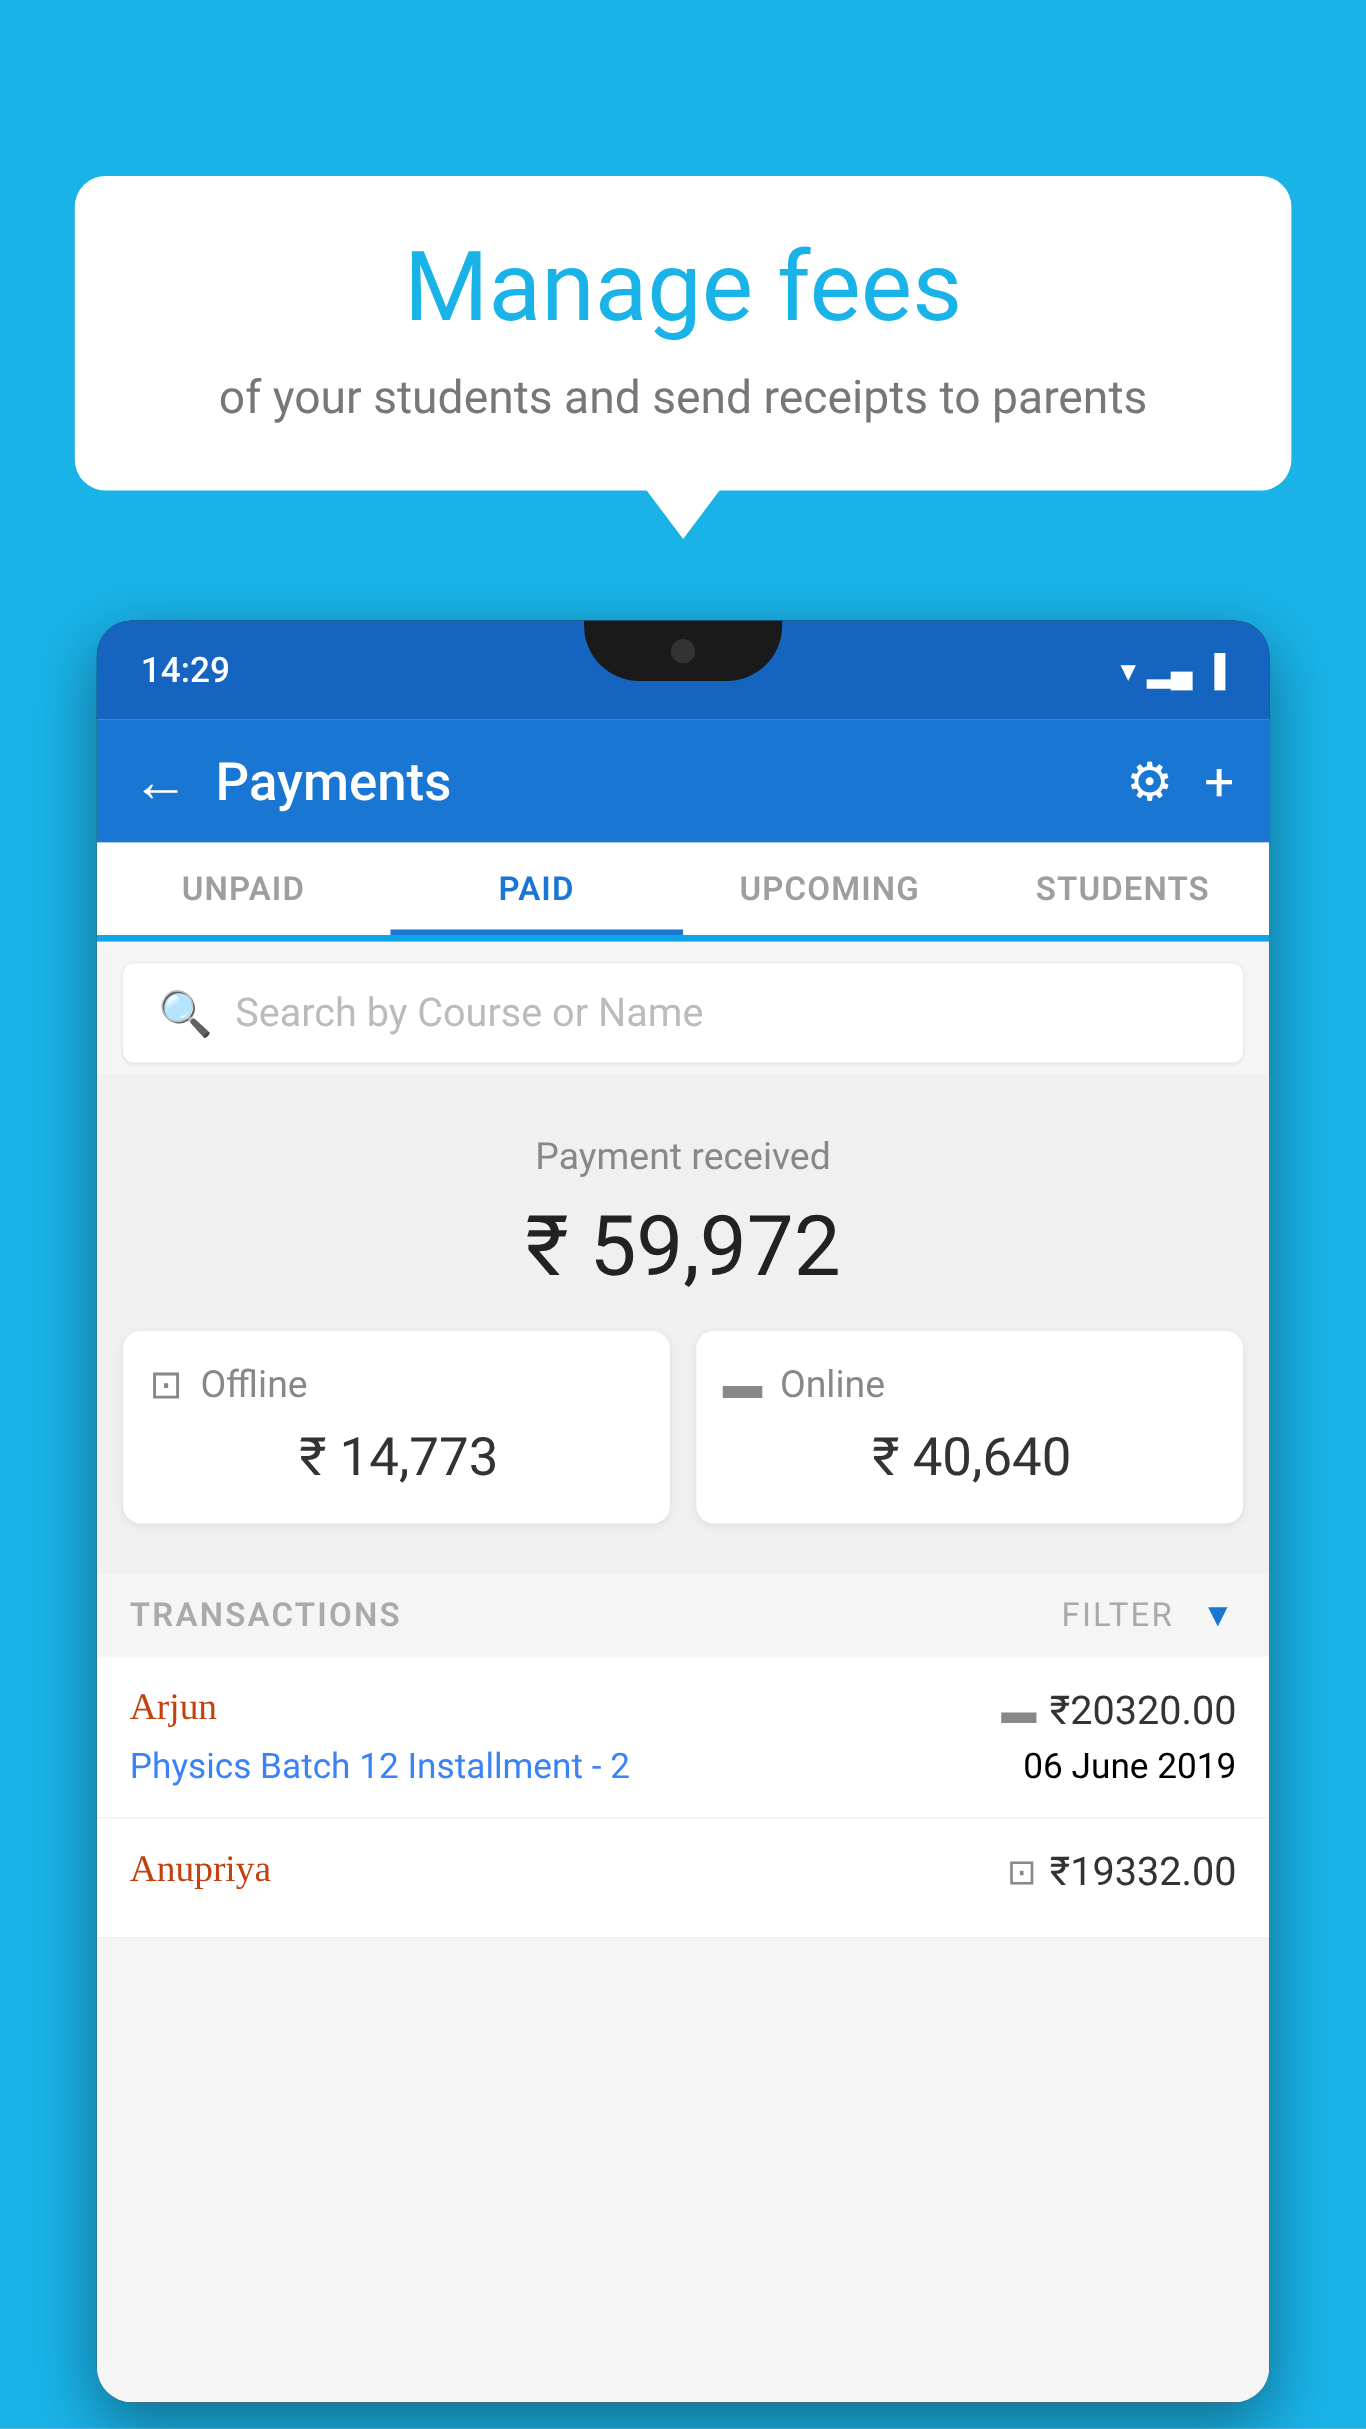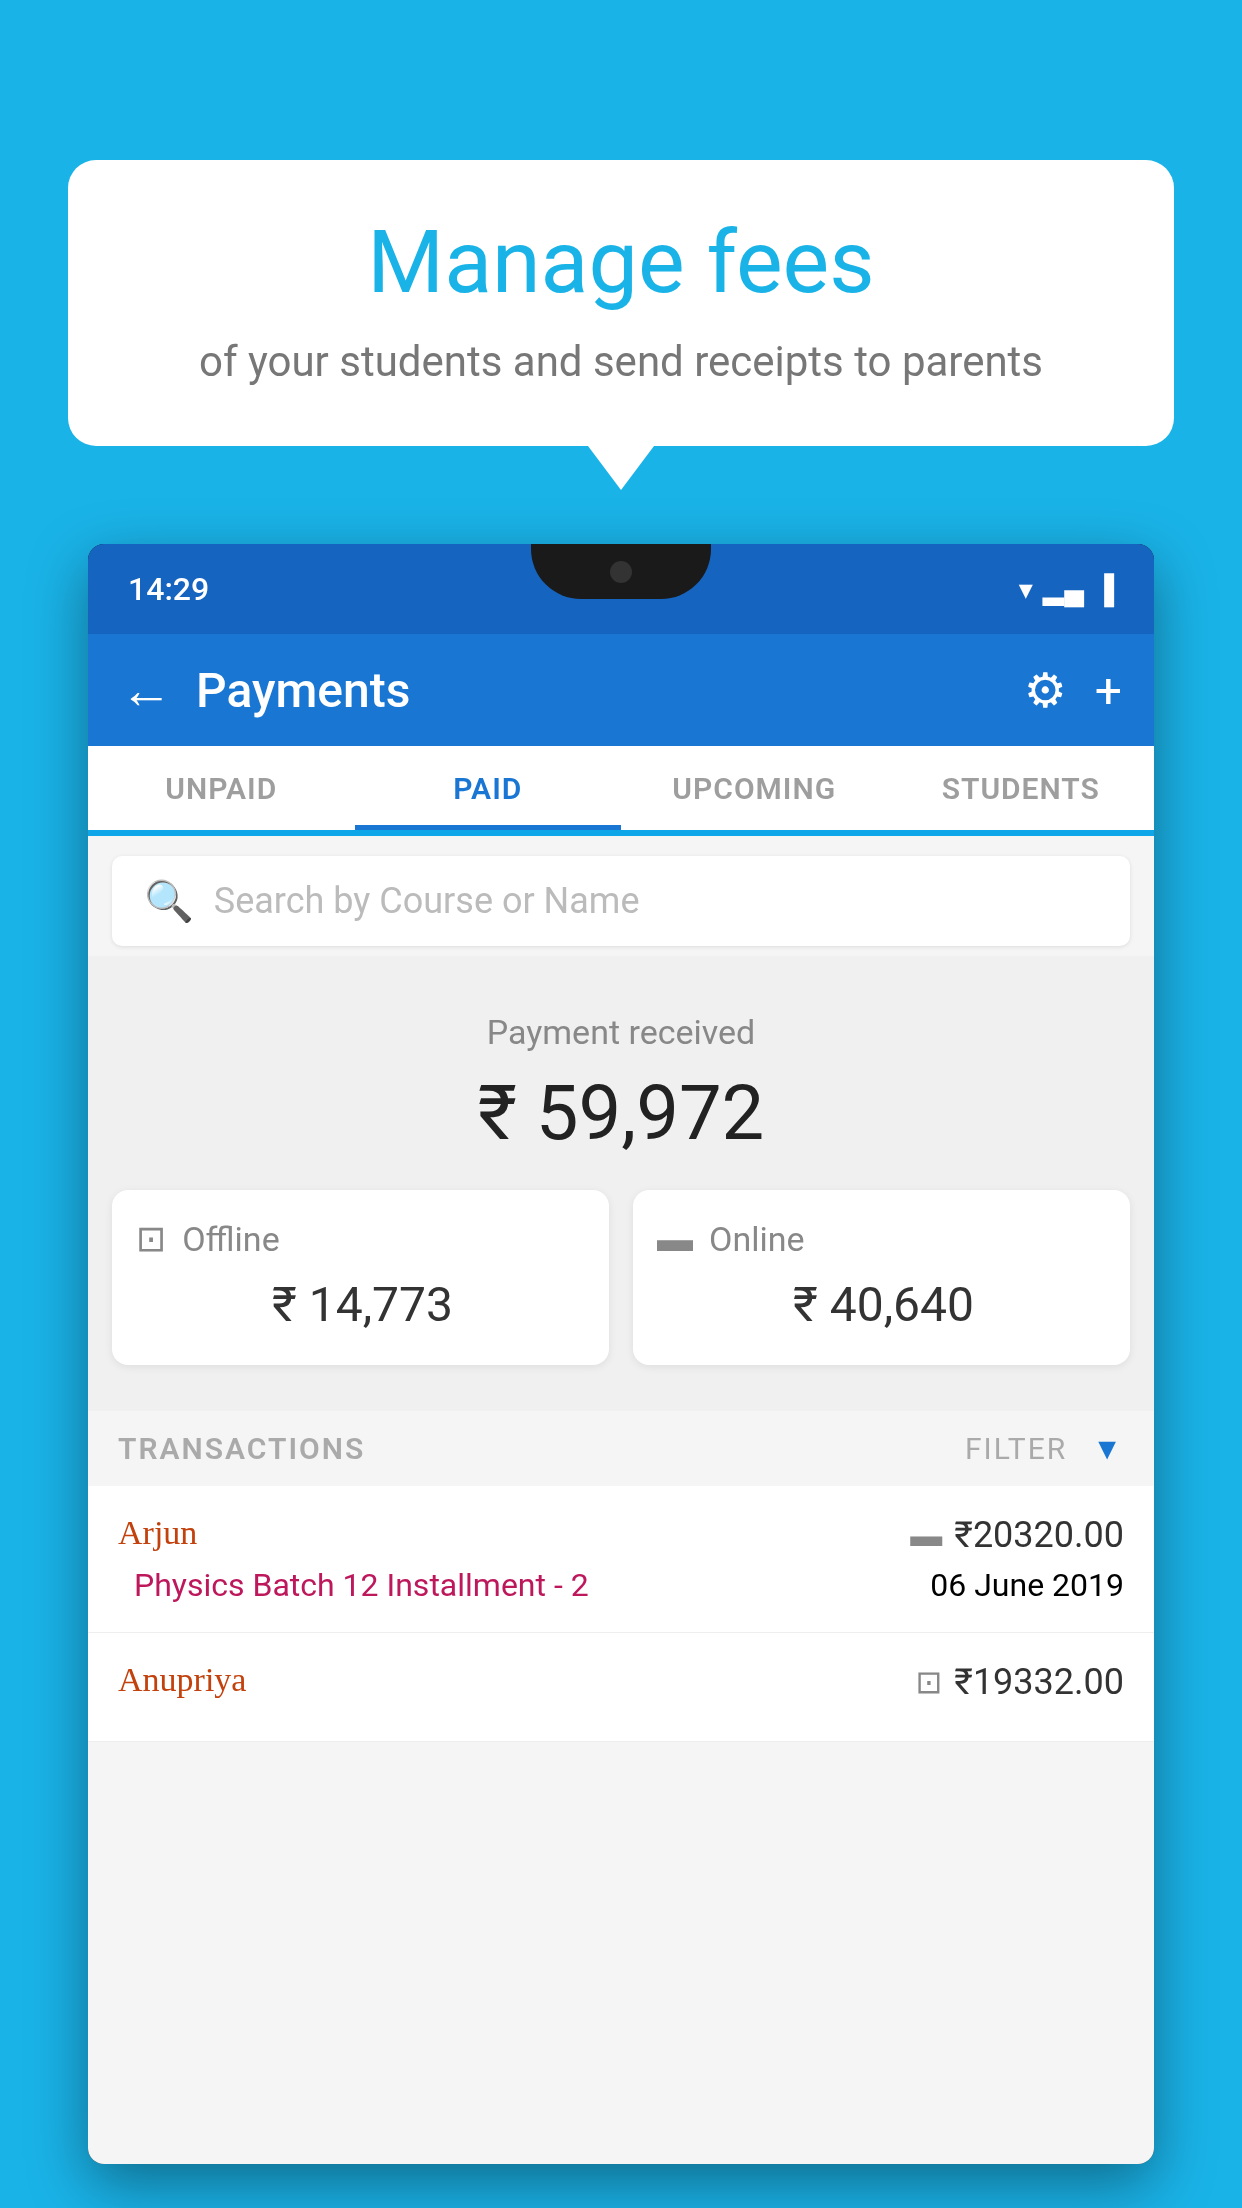--- a/index.html
+++ b/index.html
@@ -42,26 +42,26 @@
     }
     .speech-bubble p {
       font-size: 42px;
       color: #777;
       font-weight: 400;
     }
 
     
     .phone-frame {
       position: absolute;
-      top: 544px;
+      top: 564px;
       left: 88px;
       right: 88px;
       height: 1620px;
       background: #1a1a1a;
-      border-radius: 16px;
+      border-radius: 32px;
       overflow: hidden;
       box-shadow: 0 20px 60px rgba(0,0,0,0.4);
     }
 
     
     .phone-notch-bar {
       position: absolute;
       top: 0;
       left: 0;
       right: 0;
@@ -315,22 +315,21 @@
       font-size: 36px;
       color: #333;
     }
     .transaction-bottom {
       display: flex;
       justify-content: space-between;
       align-items: center;
     }
     .transaction-course {
       font-size: 32px;
-      color: #be185d;
-      margin-left: 16px;
+      color: #3b82f6;
     }
     .transaction-date {
       font-size: 32px;
       color: #000000;
     }
   </style>
 </head>
 <body>
 
 <div class="speech-bubble">

